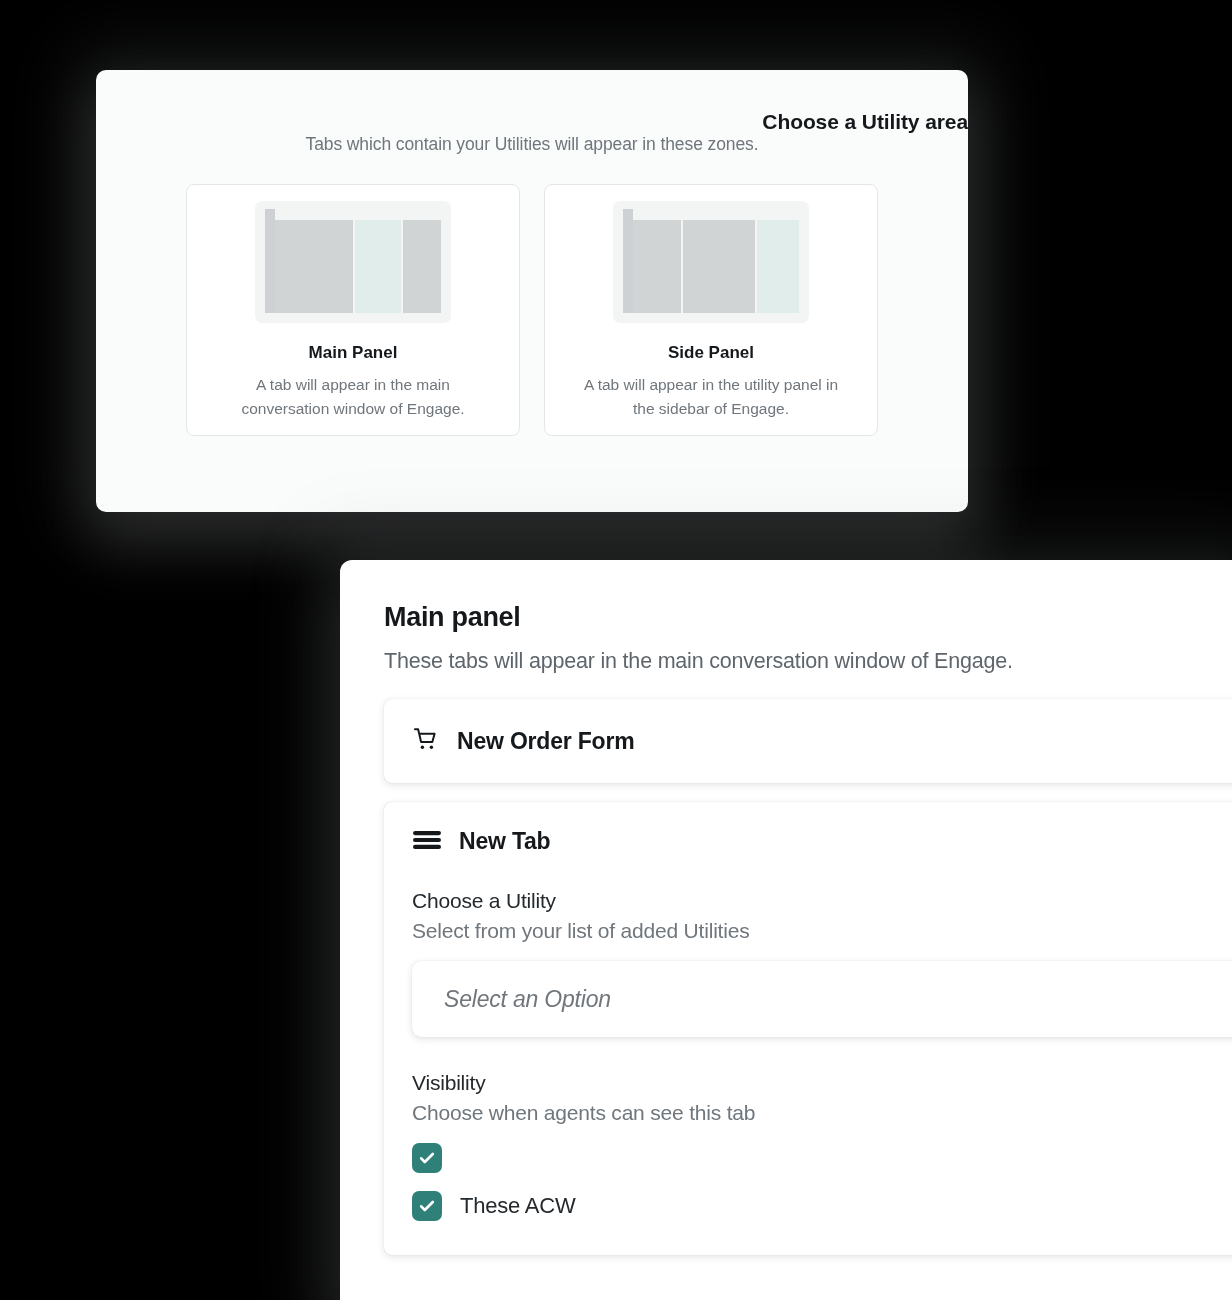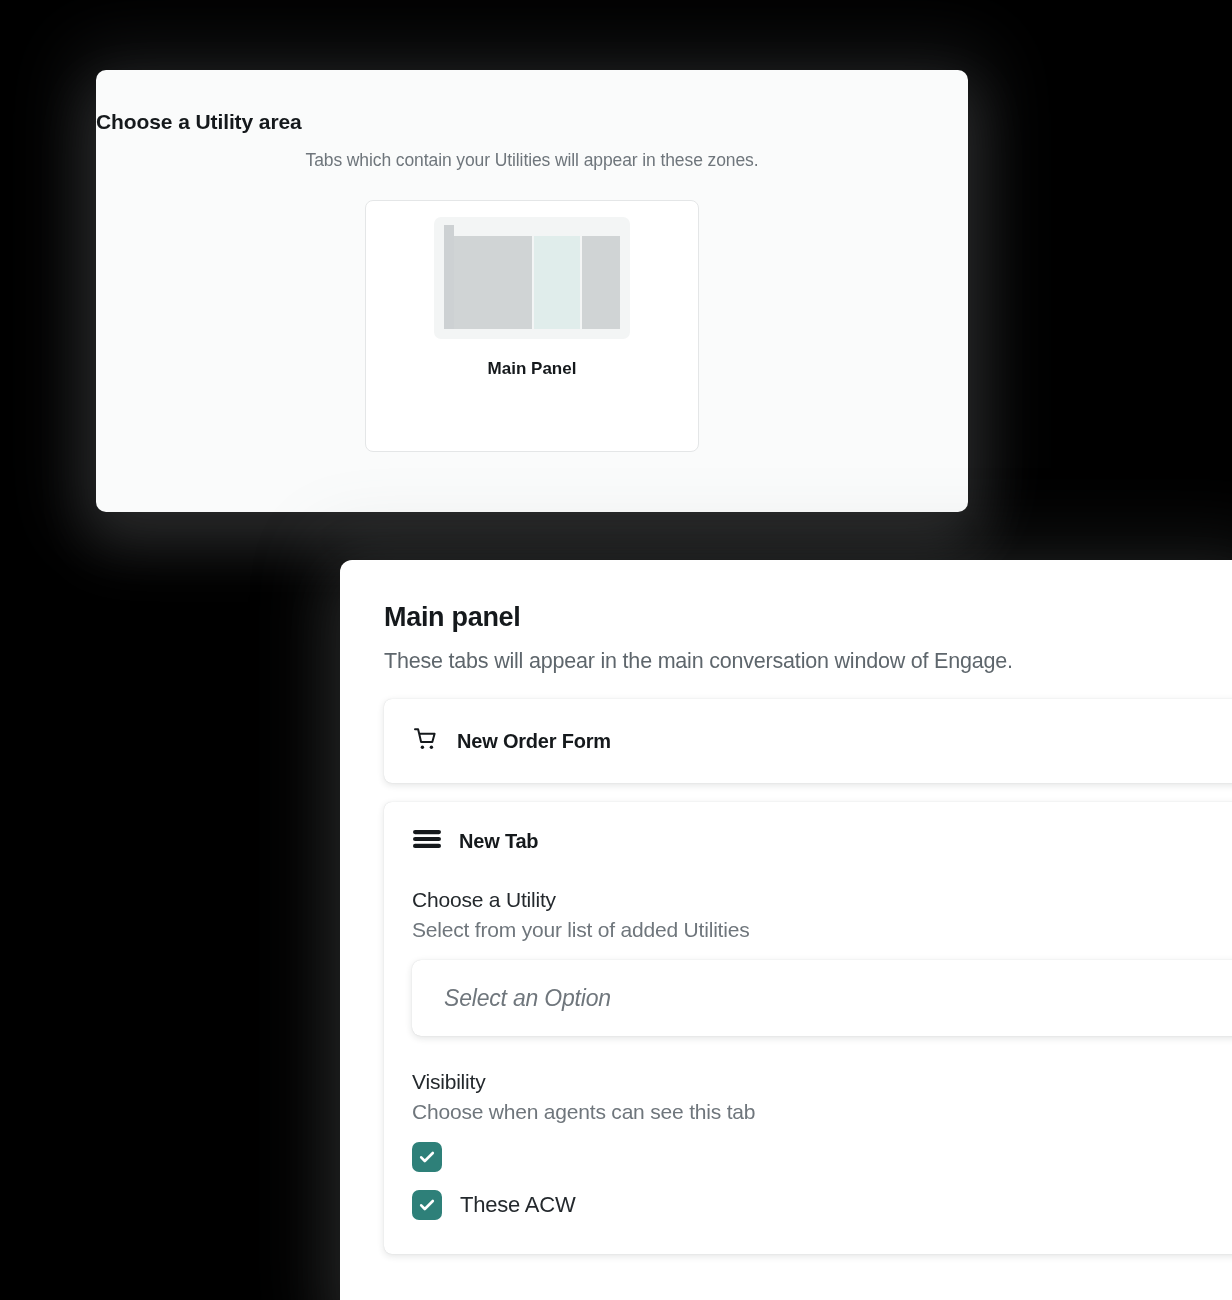--- a/index.html
+++ b/index.html
@@ -26,32 +26,31 @@
     height: 442px;
     background: #FAFBFB;
     border-radius: 10px;
     box-shadow: 0 26px 60px 12px rgba(255,255,255,0.10),
                 0 0 70px 26px rgba(120,125,130,0.16);
     padding: 40px 0 0 0;
     overflow: hidden;
   }
 
   .ua-title {
-    text-align: left;
+    text-align: right;
     font-size: 21px;
     font-weight: bold;
     color: #15191C;
     letter-spacing: -0.1px;
   }
 
   .ua-subtitle {
     text-align: center;
     font-size: 17.5px;
     color: #6F767C;
-    margin-top: 16px;
     letter-spacing: -0.1px;
   }
 
   .ua-options {
     display: flex;
     gap: 24px;
     justify-content: center;
     margin-top: 29px;
   }
 
@@ -153,21 +152,21 @@
     margin-top: 19px;
     padding-bottom: 34px;
   }
 
   .tab-head {
     display: flex;
     align-items: center;
     gap: 17px;
   }
   .tab-head-label {
-    font-size: 20px;
+    font-size: 23px;
     font-weight: bold;
     color: #15191C;
     letter-spacing: -0.2px;
   }
 
   .icon-cart { display: block; }
   .icon-hamburger { display: block; }
 
   
   .field-block { margin-top: 34px; }
@@ -239,22 +238,37 @@
         <div class="thumb-rail"></div>
         <div class="thumb-cols">
           <div class="thumb-col gray" style="width:78px"></div>
           <div class="thumb-col gap"></div>
           <div class="thumb-col mint" style="width:auto;flex:1"></div>
           <div class="thumb-col gap"></div>
           <div class="thumb-col gray" style="width:38px"></div>
         </div>
       </div>
       <div class="ua-option-name">Main Panel</div>
-    </div>
-
+      <div class="ua-option-desc">A tab will appear in the main conversation window of Engage.</div>
+    </div>
+
+    <div class="ua-option">
+      <div class="thumb">
+        <div class="thumb-rail"></div>
+        <div class="thumb-cols">
+          <div class="thumb-col gray" style="width:48px"></div>
+          <div class="thumb-col gap"></div>
+          <div class="thumb-col gray" style="flex:1"></div>
+          <div class="thumb-col gap"></div>
+          <div class="thumb-col mint" style="width:42px"></div>
+        </div>
+      </div>
+      <div class="ua-option-name">Side Panel</div>
+      <div class="ua-option-desc">A tab will appear in the utility panel in the sidebar of Engage.</div>
+    </div>
 
   </div>
 </div>
 
 <div class="main-panel">
 
   <div class="mp-title">Main panel</div>
   <div class="mp-subtitle">These tabs will appear in the main conversation window of Engage.</div>
 
   <div class="tab-card">

